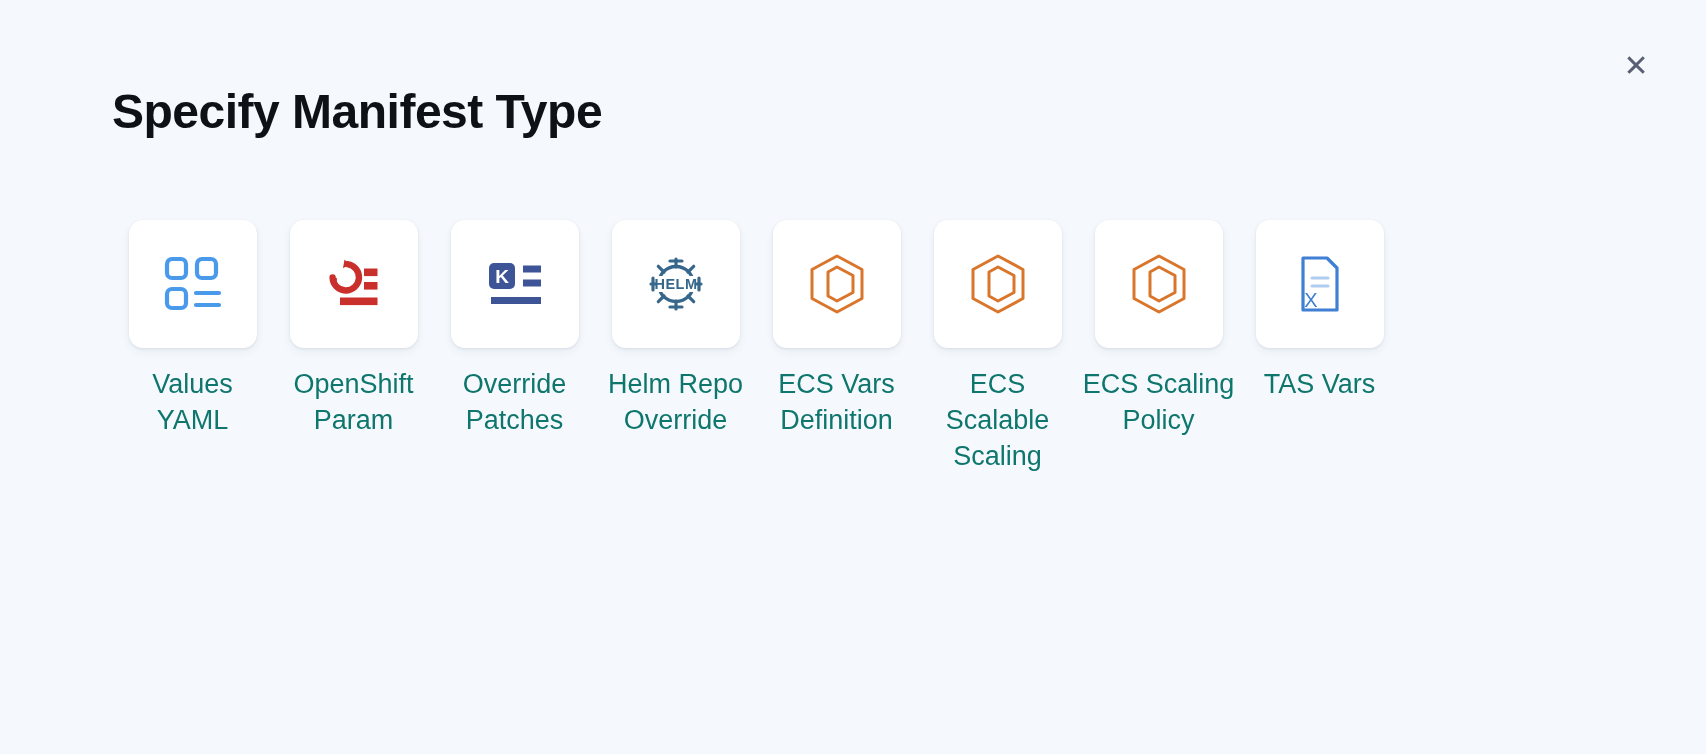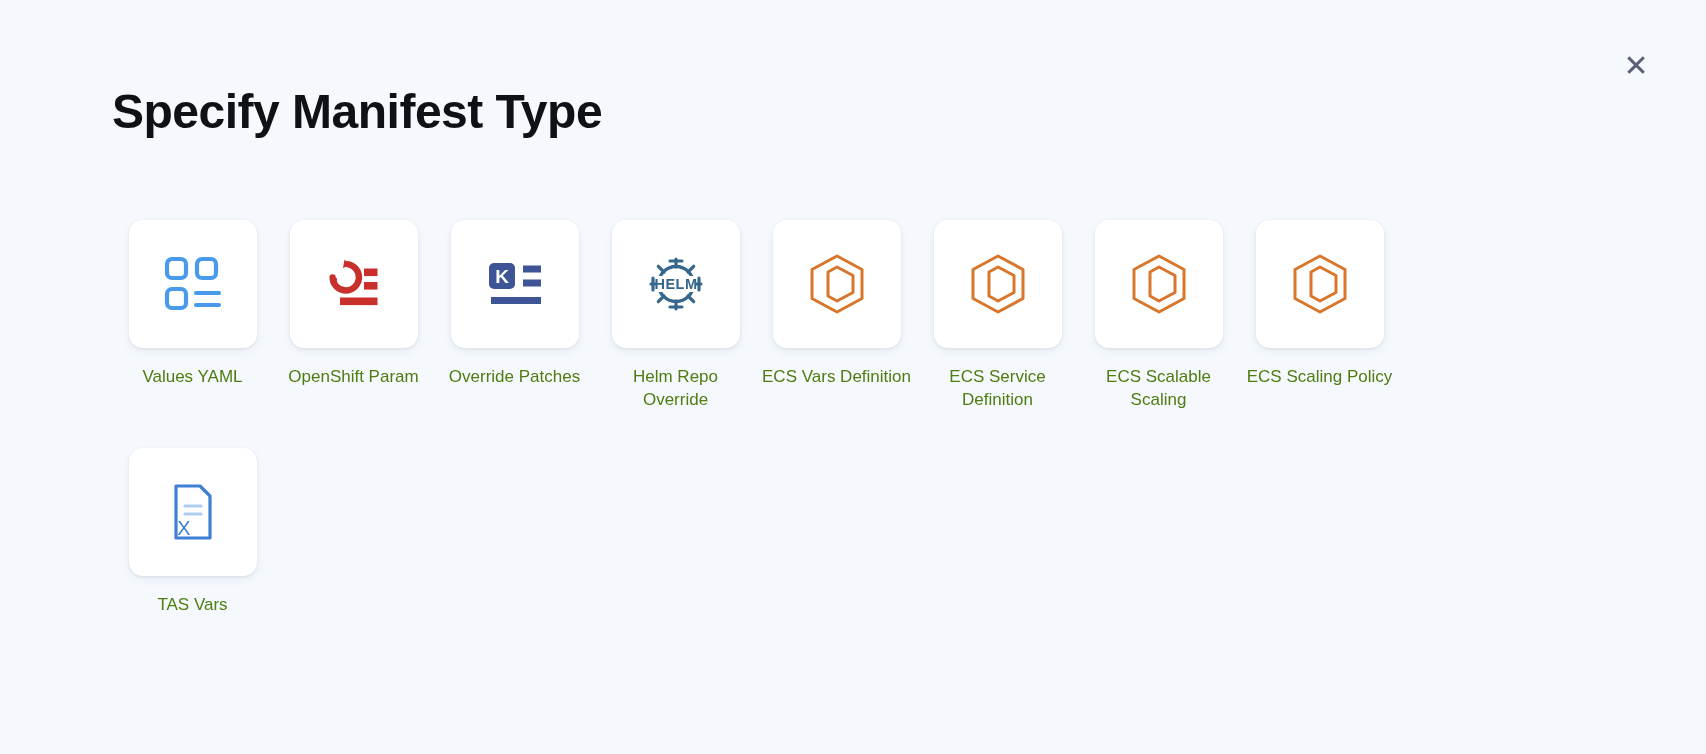--- a/index.html
+++ b/index.html
@@ -81,23 +81,23 @@
     border-radius: 14px;
     box-shadow: 0 1px 3px rgba(28, 50, 90, 0.10),
                 0 4px 10px rgba(28, 50, 90, 0.055);
     display: flex;
     align-items: center;
     justify-content: center;
   }
 
   .tile-label {
     margin-top: 18px;
-    font-size: 17px;
+    font-size: 27px;
     line-height: 1.34;
-    color: #4d7c0f;
+    color: #0f766e;
     text-align: center;
     max-width: 152px;
     word-wrap: break-word;
   }
 
   .icon-svg { display: block; }
 </style>
 </head>
 <body>
 
@@ -179,29 +179,20 @@
         </div>
         <div class="tile-label">ECS Vars Definition</div>
       </div>
       <div class="tile">
         <div class="tile-box">
           <svg class="icon-svg" width="60" height="62" viewBox="0 0 60 62" fill="none">
         <path d="M30 3 L55 16.5 L55 45.5 L30 59 L5 45.5 L5 16.5 Z" stroke="#d9762b" stroke-width="3" fill="none" stroke-linejoin="round"></path>
         <path d="M30 14 L46 22.5 L46 39.5 L30 48 L21 43 L21 19 Z" stroke="#d9762b" stroke-width="3" fill="none" stroke-linejoin="round"></path>
       </svg>
         </div>
-        <div class="tile-label">ECS Service Definition</div>
-      </div>
-      <div class="tile">
-        <div class="tile-box">
-          <svg class="icon-svg" width="60" height="62" viewBox="0 0 60 62" fill="none">
-        <path d="M30 3 L55 16.5 L55 45.5 L30 59 L5 45.5 L5 16.5 Z" stroke="#d9762b" stroke-width="3" fill="none" stroke-linejoin="round"></path>
-        <path d="M30 14 L46 22.5 L46 39.5 L30 48 L21 43 L21 19 Z" stroke="#d9762b" stroke-width="3" fill="none" stroke-linejoin="round"></path>
-      </svg>
-        </div>
         <div class="tile-label">ECS Scalable Scaling</div>
       </div>
       <div class="tile">
         <div class="tile-box">
           <svg class="icon-svg" width="60" height="62" viewBox="0 0 60 62" fill="none">
         <path d="M30 3 L55 16.5 L55 45.5 L30 59 L5 45.5 L5 16.5 Z" stroke="#d9762b" stroke-width="3" fill="none" stroke-linejoin="round"></path>
         <path d="M30 14 L46 22.5 L46 39.5 L30 48 L21 43 L21 19 Z" stroke="#d9762b" stroke-width="3" fill="none" stroke-linejoin="round"></path>
       </svg>
         </div>
         <div class="tile-label">ECS Scaling Policy</div>

